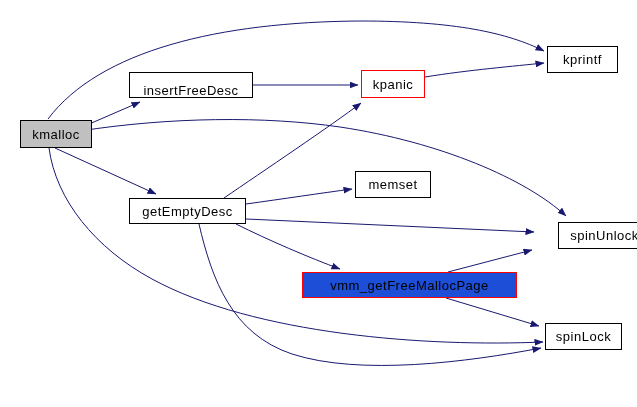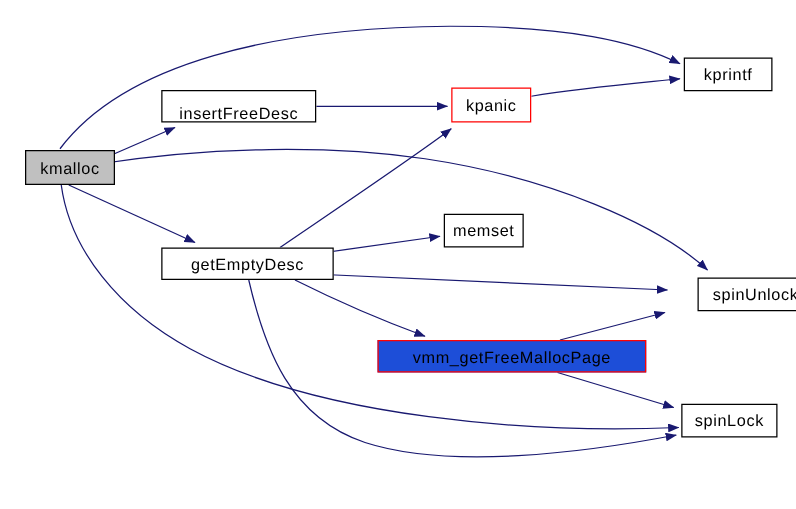--- a/index.html
+++ b/index.html
@@ -74,24 +74,24 @@
       </div>
       <div class="node" style="left: 129px; top: 72px; width: 124px; height: 26px; background: rgb(255, 255, 255); border-color: rgb(0, 0, 0); align-items: flex-end;">
         <span class="node-label">insertFreeDesc</span>
       </div>
       <div class="node" style="left: 361px; top: 70px; width: 64px; height: 28px; background: rgb(255, 255, 255); border-color: rgb(255, 0, 0);">
         <span class="node-label">kpanic</span>
       </div>
       <div class="node" style="left: 547px; top: 46px; width: 71px; height: 27px; background: rgb(255, 255, 255); border-color: rgb(0, 0, 0);">
         <span class="node-label">kprintf</span>
       </div>
-      <div class="node" style="left: 355px; top: 171px; width: 64px; height: 27px; background: rgb(255, 255, 255); border-color: rgb(0, 0, 0);">
+      <div class="node" style="left: 355px; top: 171px; width: 76px; height: 27px; background: rgb(255, 255, 255); border-color: rgb(0, 0, 0);">
         <span class="node-label">memset</span>
       </div>
-      <div class="node" style="left: 129px; top: 198px; width: 138px; height: 26px; background: rgb(255, 255, 255); border-color: rgb(0, 0, 0);">
+      <div class="node" style="left: 129px; top: 198px; width: 117px; height: 26px; background: rgb(255, 255, 255); border-color: rgb(0, 0, 0);">
         <span class="node-label">getEmptyDesc</span>
       </div>
       <div class="node" style="left: 558px; top: 222px; width: 93px; height: 27px; background: rgb(255, 255, 255); border-color: rgb(0, 0, 0);">
         <span class="node-label">spinUnlock</span>
       </div>
       <div class="node" style="left: 302px; top: 272px; width: 215px; height: 26px; background: #1d4ed8; border-color: rgb(255, 0, 0);">
         <span class="node-label">vmm_getFreeMallocPage</span>
       </div>
       <div class="node" style="left: 545px; top: 323px; width: 77px; height: 27px; background: rgb(255, 255, 255); border-color: rgb(0, 0, 0);">
         <span class="node-label">spinLock</span>

